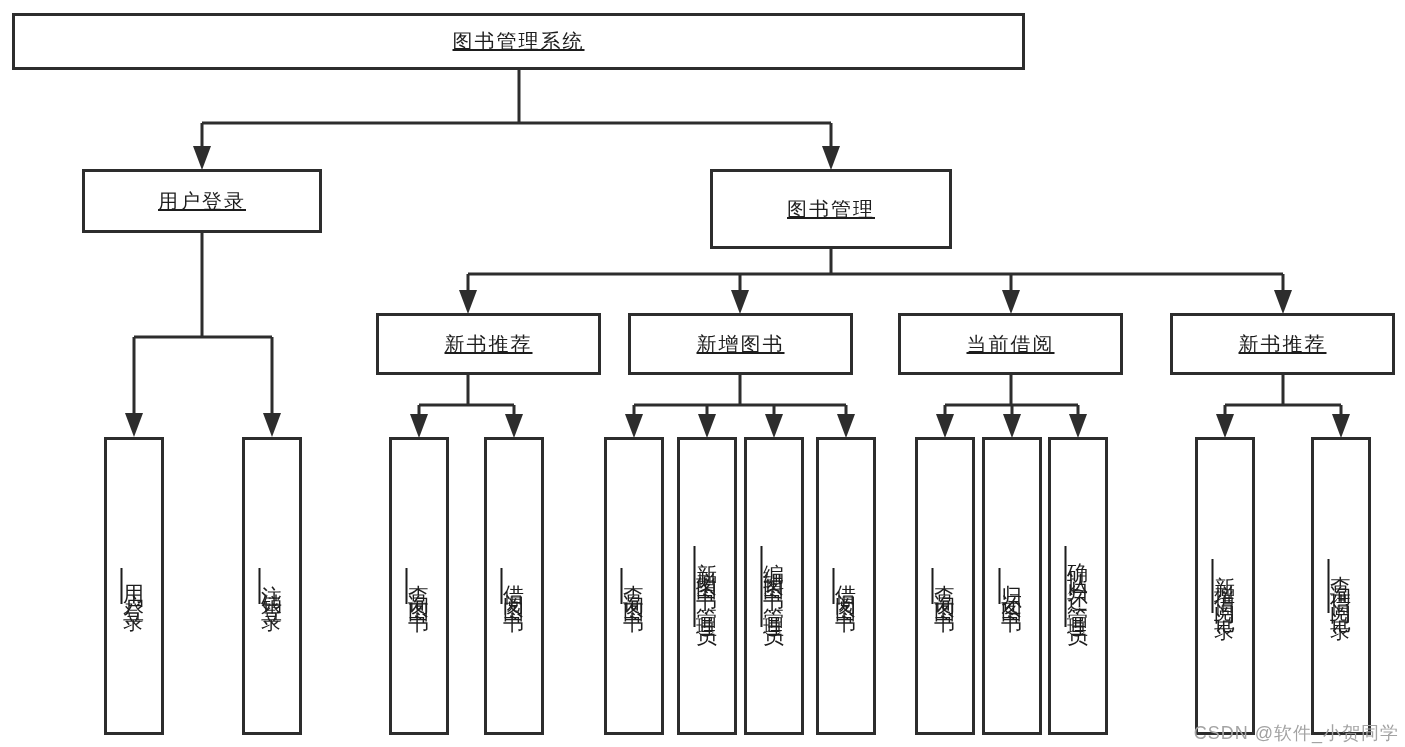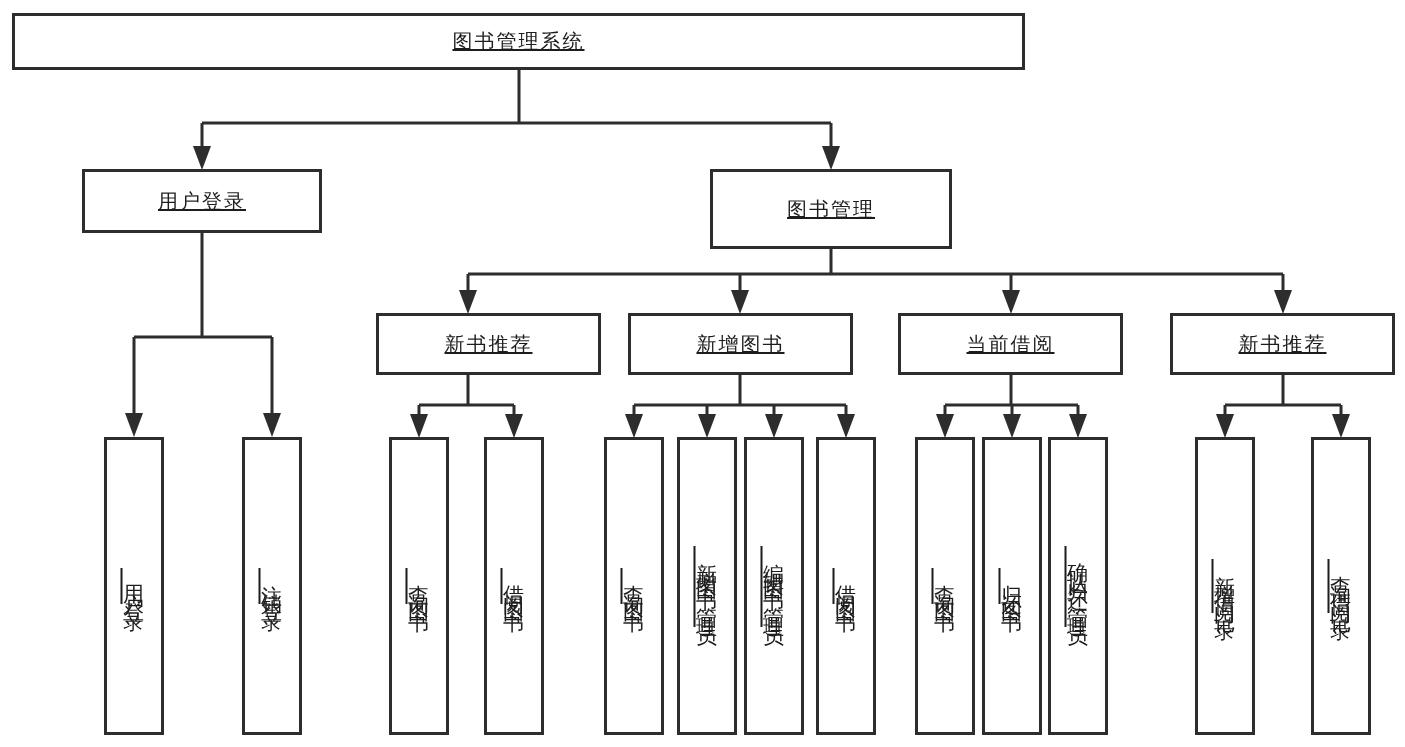--- a/index.html
+++ b/index.html
@@ -199,14 +199,15 @@
     <span class="vtext">确认归还（管理员）</span>
   </div>
 
   <div class="node leaf lf-e1">
     <span class="vtext">新增借阅记录</span>
   </div>
   <div class="node leaf lf-e2">
     <span class="vtext">查询借阅记录</span>
   </div>
 
+  <div class="watermark">CSDN @软件_小贺同学</div>
 
 </div>
 
 </body></html>

